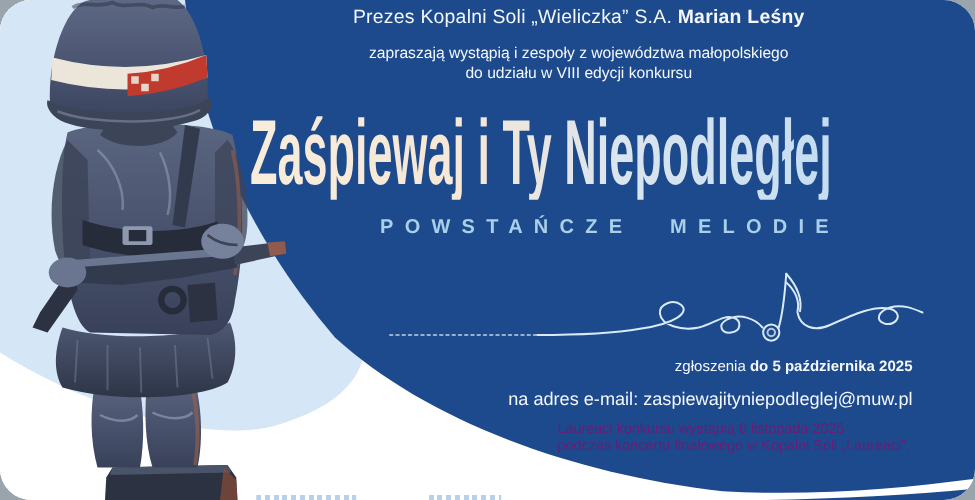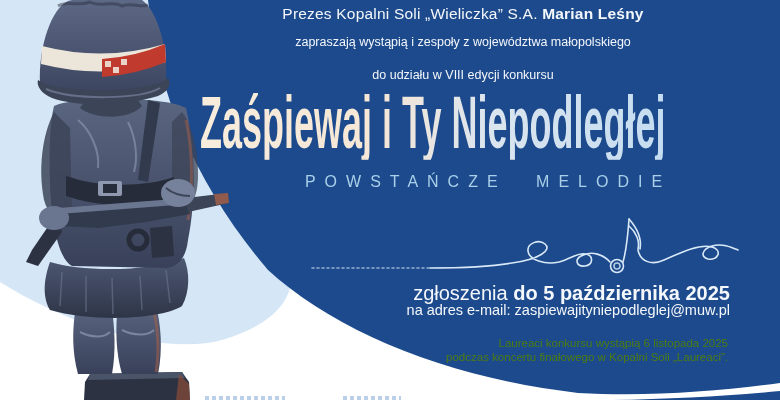--- a/index.html
+++ b/index.html
@@ -1,51 +1,52 @@
 <!DOCTYPE html>
 <html><head>
 <meta charset="utf-8">
 <style>
   html,body{margin:0;padding:0;background:#9aa4ad;}
   .poster{
     position:relative;width:780px;height:400px;overflow:hidden;
     background:#ffffff;
     font-family:"Liberation Sans", sans-serif;
+    border-radius:25px;
   }
   .poster svg.bg{position:absolute;left:0;top:0;}
   .abs{position:absolute;}
   
   .header{left:150px;top:5px;width:626px;text-align:center;color:#f4f7fb;}
   .header .l1{font-size:15.5px;line-height:17px;letter-spacing:.2px;}
   .header .l1 b{font-weight:700;}
   .header .l2{font-size:12.5px;line-height:14px;margin-top:13px;}
-  .header .l3{font-size:12.5px;line-height:14px;margin-top:19px;}
+  .header .l3{font-size:12.5px;line-height:14px;margin-top:2px;}
   
   .title{
     left:200px;top:86px;white-space:nowrap;
     font-size:60px;font-weight:700;line-height:1;
     transform:scale(0.60,1.23);transform-origin:0 0;
     color:#eadfd2;
     background:linear-gradient(90deg,#f8ecdc 0%,#f6e7d6 38%,#dbe5ee 62%,#c5ddf1 100%);
     -webkit-background-clip:text;background-clip:text;
   }
   @supports ((-webkit-background-clip:text) or (background-clip:text)){
     .title{color:transparent;}
   }
   .subtitle{
     left:200px;top:173px;width:576px;text-align:center;
-    font-size:16px;font-weight:400;letter-spacing:9px;word-spacing:16px;
+    font-size:16px;font-weight:700;letter-spacing:9px;word-spacing:16px;
     color:#a9cfe9;white-space:nowrap;
   }
   
   .submission{right:50px;top:285px;text-align:right;color:#f4f7fb;}
-  .submission .l1{font-size:20px;line-height:17px;margin-bottom:0;}
+  .submission .l1{font-size:12px;line-height:17px;margin-bottom:10px;}
   .submission .l1 b{font-weight:700;}
   .submission .l2{font-size:14.5px;line-height:17px;}
-  .finale{right:52px;top:336px;text-align:right;color:#4d7c0f;}
+  .finale{right:52px;top:336px;color:#701a75;}
   .finale div{font-size:11.5px;line-height:14px;}
   
   .marks{
     bottom:0;height:4px;
     background:repeating-linear-gradient(90deg,#b9d0e8 0 4px,transparent 4px 7px);
   }
   .marks.m1{left:205px;width:80px;}
   .marks.m2{left:343px;width:58px;}
 </style>
 </head>

